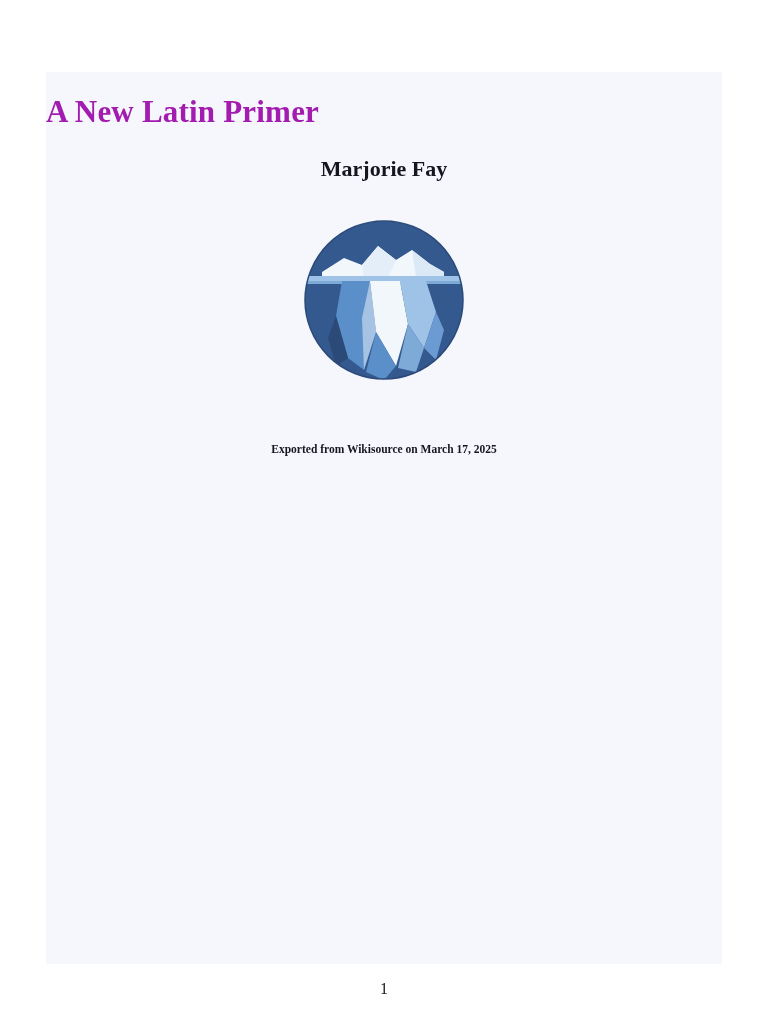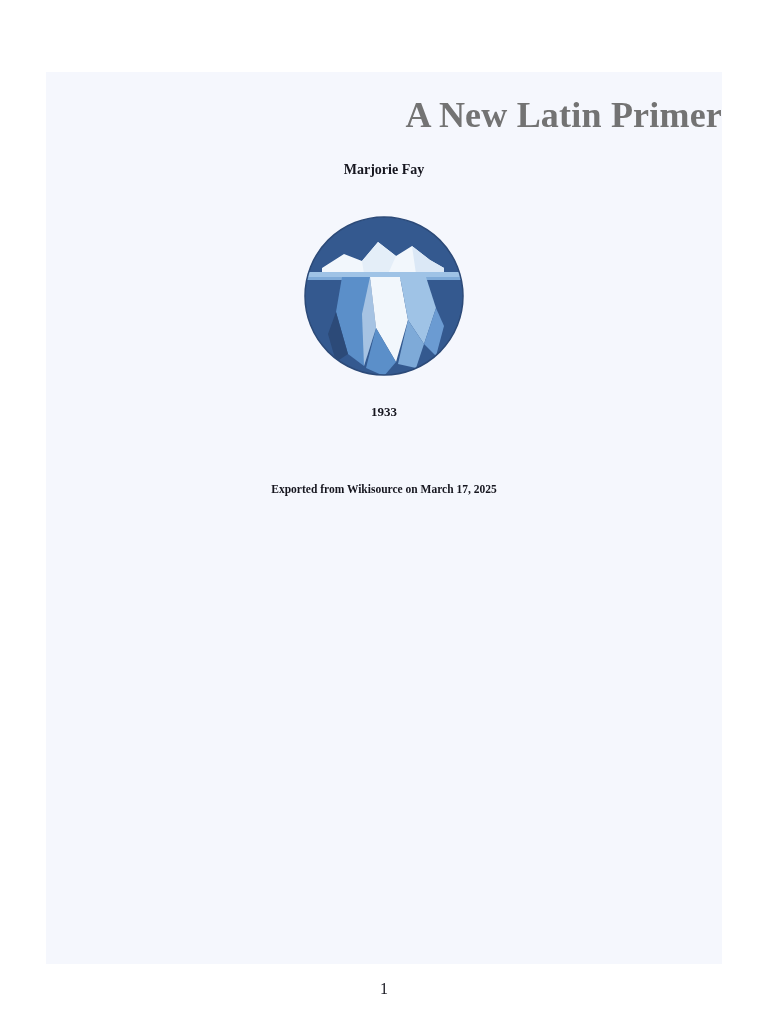--- a/index.html
+++ b/index.html
@@ -19,31 +19,31 @@
     position: absolute;
     left: 46px;
     top: 72px;
     width: 676px;
     height: 892px;
     background: #f5f7fd;
   }
   .title {
     margin: 0;
     padding-top: 22px;
-    text-align: right;
-    font-size: 36px;
+    text-align: left;
+    font-size: 31px;
     font-weight: bold;
     letter-spacing: 0.2px;
-    color: #737373;
+    color: #a21caf;
   }
   .author {
     margin: 0;
     padding-top: 26px;
     text-align: center;
-    font-size: 14px;
+    font-size: 22px;
     font-weight: bold;
     color: #16161f;
   }
   .logo-wrap {
     margin-top: 38px;
     display: flex;
     justify-content: center;
   }
   .logo {
     width: 160px;
@@ -108,19 +108,18 @@
         <polygon points="72,112 92,146 80,160 62,152" fill="#5b8fc9"></polygon>
         <polygon points="104,104 120,128 112,152 94,148" fill="#7eaad8"></polygon>
         <polygon points="32,96 44,138 32,146 24,118" fill="#2c4a78"></polygon>
         <polygon points="120,128 132,92 140,110 132,140" fill="#6b9bd2"></polygon>
         <polygon points="66,61 72,112 60,150 58,98" fill="#e4eef8" opacity="0.55"></polygon>
       </g>
       <circle cx="80" cy="80" r="79" fill="none" stroke="#2c4a78" stroke-width="1.5"></circle>
     </svg>
   </div>
 
-  <p class="year">1933</p>
 
   <p class="export-note">Exported from Wikisource on March 17, 2025</p>
 
 </div>
 
 <div class="page-number">1</div>
 
 </body></html>

